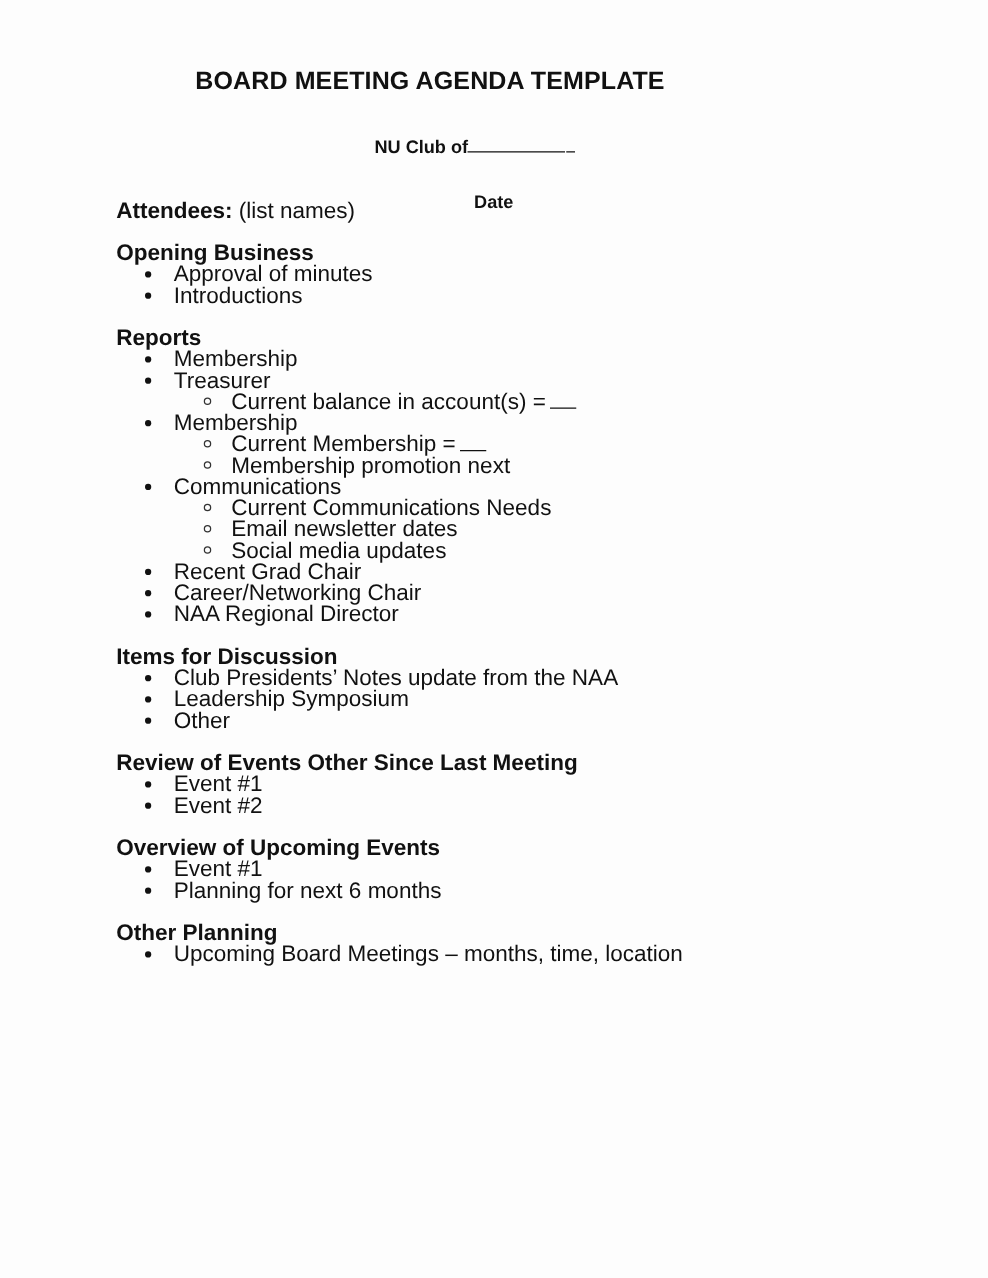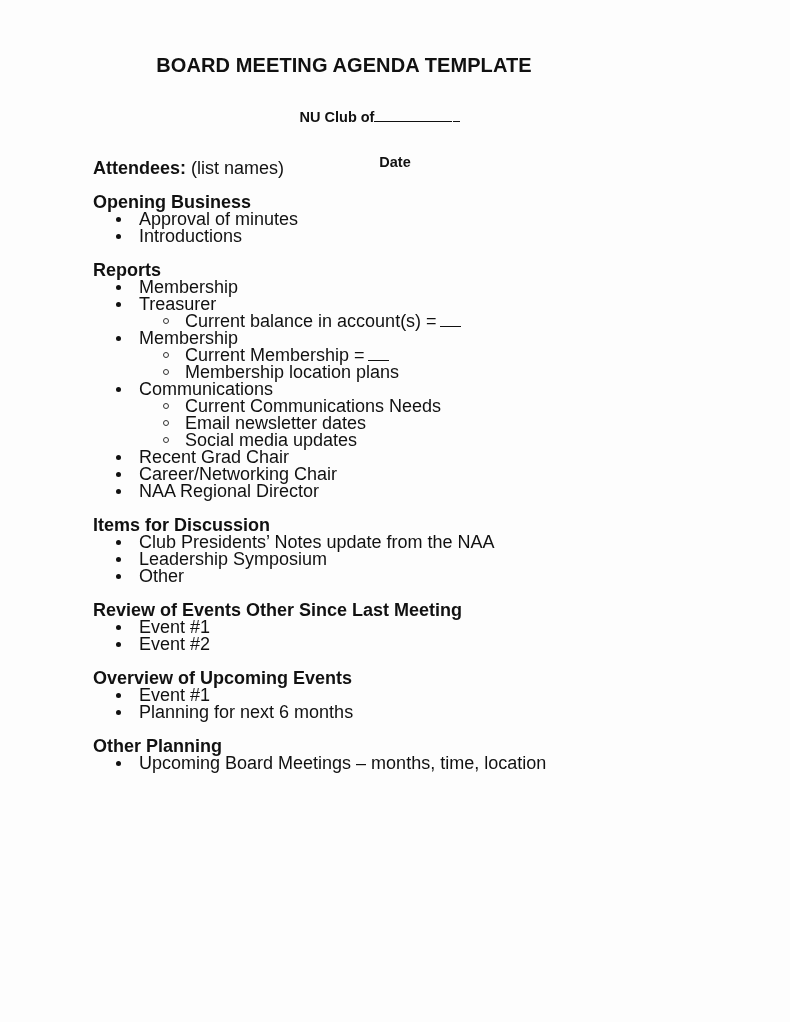--- a/index.html
+++ b/index.html
@@ -64,21 +64,21 @@
     <div class="item"><span class="bullet"></span><span>Introductions</span></div>
   </div>
 
   <div class="section">
     <div class="heading">Reports</div>
     <div class="item"><span class="bullet"></span><span>Membership</span></div>
     <div class="item"><span class="bullet"></span><span>Treasurer</span></div>
     <div class="sub"><span class="circle"></span><span>Current balance in account(s) =</span><span class="blank"></span></div>
     <div class="item"><span class="bullet"></span><span>Membership</span></div>
     <div class="sub"><span class="circle"></span><span>Current Membership =</span><span class="blank"></span></div>
-    <div class="sub"><span class="circle"></span><span>Membership location plans</span></div>
+    <div class="sub"><span class="circle"></span><span>Membership promotion next</span></div>
     <div class="item"><span class="bullet"></span><span>Communications</span></div>
     <div class="sub"><span class="circle"></span><span>Current Communications Needs</span></div>
     <div class="sub"><span class="circle"></span><span>Email newsletter dates</span></div>
     <div class="sub"><span class="circle"></span><span>Social media updates</span></div>
     <div class="item"><span class="bullet"></span><span>Recent Grad Chair</span></div>
     <div class="item"><span class="bullet"></span><span>Career/Networking Chair</span></div>
     <div class="item"><span class="bullet"></span><span>NAA Regional Director</span></div>
   </div>
 
   <div class="section">

